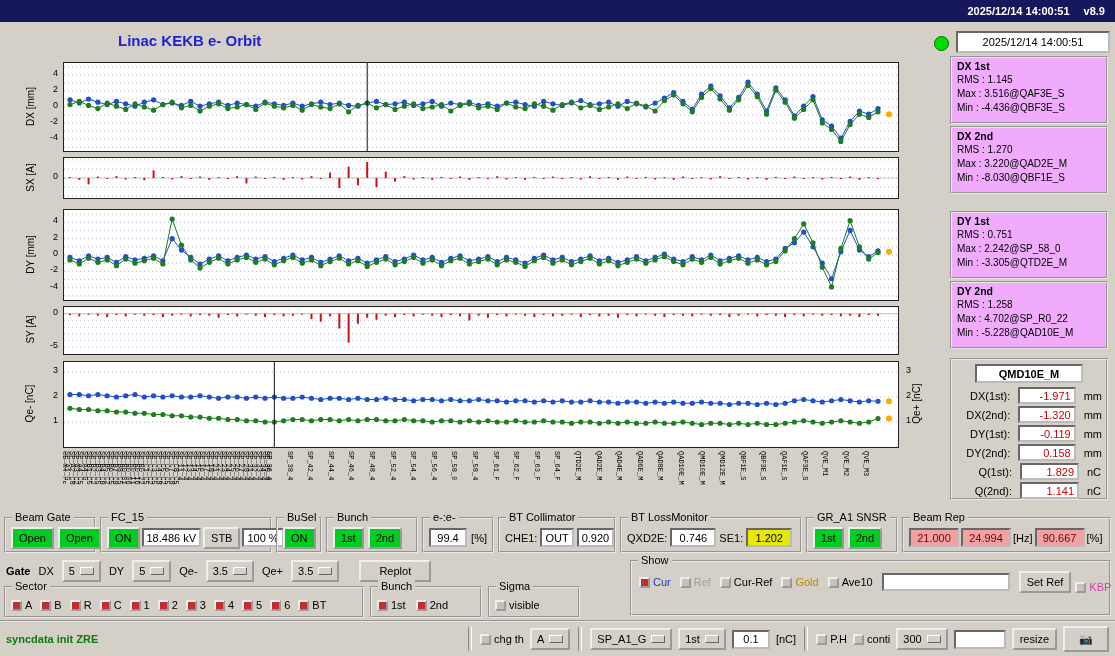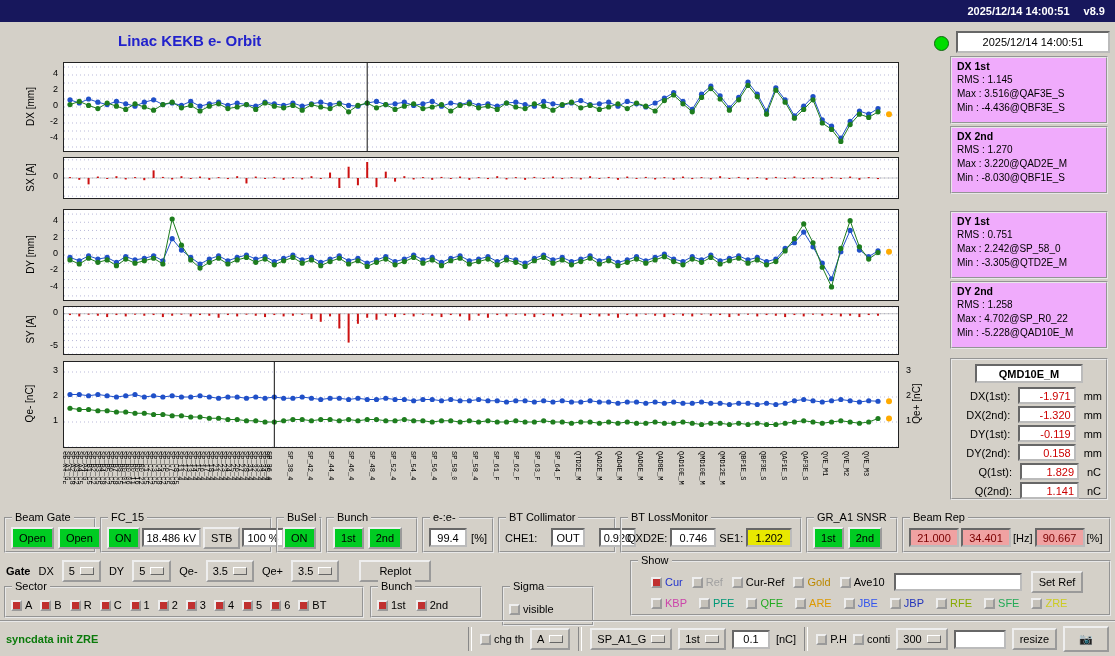--- a/index.html
+++ b/index.html
@@ -1076,21 +1076,21 @@
 </div>
 <div class="grp" style="left:422px;top:517px;width:72px;height:36px">
   <span class="grp-label">e-:e-</span>
   <div class="grp-in">
     <span class="valbox" style="width:34px">99.4</span>
     <span class="label">[%]</span>
   </div>
 </div>
 <div class="grp" style="left:498px;top:517px;width:118px;height:36px">
   <span class="grp-label">BT Collimator</span>
-  <div class="grp-in" style="gap:14px">
+  <div class="grp-in" style="gap:3px">
     <span class="label">CHE1:</span>
     <span class="valbox" style="width:28px">OUT</span>
     <span class="valbox" style="width:36px">0.920</span>
   </div>
 </div>
 <div class="grp" style="left:620px;top:517px;width:182px;height:36px">
   <span class="grp-label">BT LossMonitor</span>
   <div class="grp-in" style="gap:3px">
     <span class="label">QXD2E:</span>
     <span class="valbox" style="width:36px">0.746</span>
@@ -1102,21 +1102,21 @@
   <span class="grp-label">GR_A1 SNSR</span>
   <div class="grp-in">
     <span class="btn green">1st</span>
     <span class="btn green">2nd</span>
   </div>
 </div>
 <div class="grp" style="left:902px;top:517px;width:209px;height:36px">
   <span class="grp-label">Beam Rep</span>
   <div class="grp-in" style="gap:2px">
     <span class="valbox pink" style="width:40px">21.000</span>
-    <span class="valbox pink" style="width:40px">34.401</span>
+    <span class="valbox pink" style="width:40px">24.994</span>
     <span class="label">[Hz]</span>
     <span class="valbox pink" style="width:40px">90.667</span>
     <span class="label">[%]</span>
   </div>
 </div>
 
 <div style="position:absolute;left:6px;top:560px;display:flex;align-items:center;gap:8px">
   <span class="label" style="font-weight:bold">Gate</span>
   <span class="label">DX</span>
   <span class="dd">
@@ -1196,33 +1196,33 @@
       <span class="chkitem">
         <span class="chk on"></span>
         <span class="chklab">1st</span>
       </span>
       <span class="chkitem">
         <span class="chk on"></span>
         <span class="chklab">2nd</span>
       </span>
     </div>
 </div>
-<div class="grp" style="left:502px;top:586px;width:92px;height:40px">
+<div class="grp" style="left:488px;top:586px;width:92px;height:32px">
   <span class="grp-label">Sigma</span>
   <div class="grp-in" id="sigma-items" style="padding-top:9px">
       <span class="chkitem">
         <span class="chk"></span>
         <span class="chklab">visible</span>
       </span>
     </div>
 </div>
 
 <div class="grp" style="left:630px;top:560px;width:481px;height:56px">
   <span class="grp-label">Show</span>
-  <div style="display:flex;flex-direction:column;gap:4px;padding:9px 5px 2px 19px">
+  <div style="display:flex;gap:4px;padding:9px 5px 2px 7px">
     <div style="display:flex;align-items:center;gap:9px">
       <span id="show-row1-items" style="display:flex;align-items:center;gap:9px">
           <span class="chkitem">
             <span class="chk on"></span>
             <span class="chklab" style="color: rgb(34, 51, 204);">Cur</span>
           </span>
           <span class="chkitem">
             <span class="chk"></span>
             <span class="chklab" style="color: rgb(160, 160, 160);">Ref</span>
           </span>

